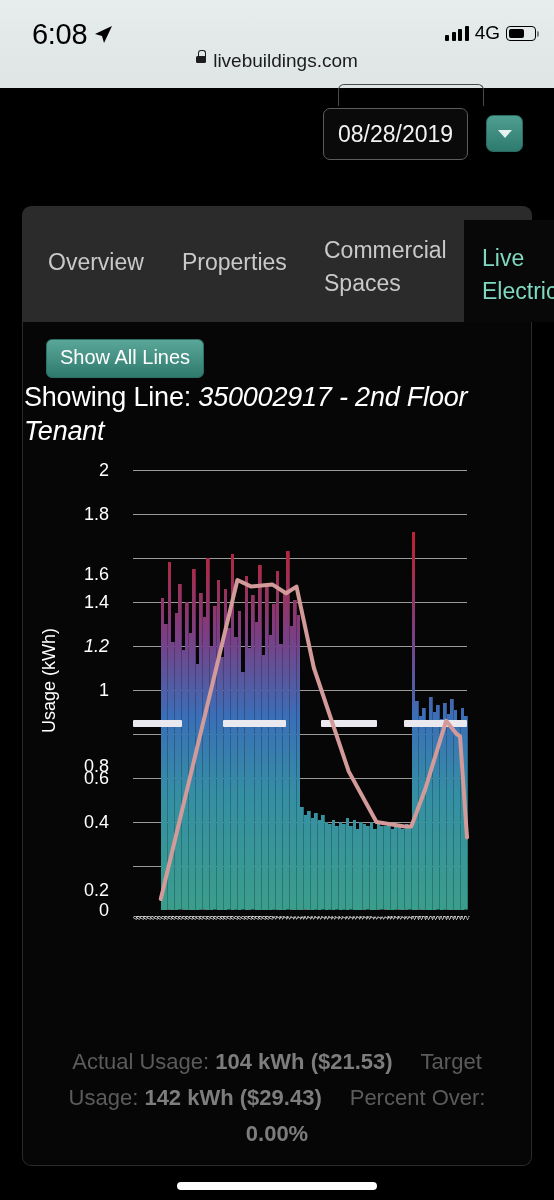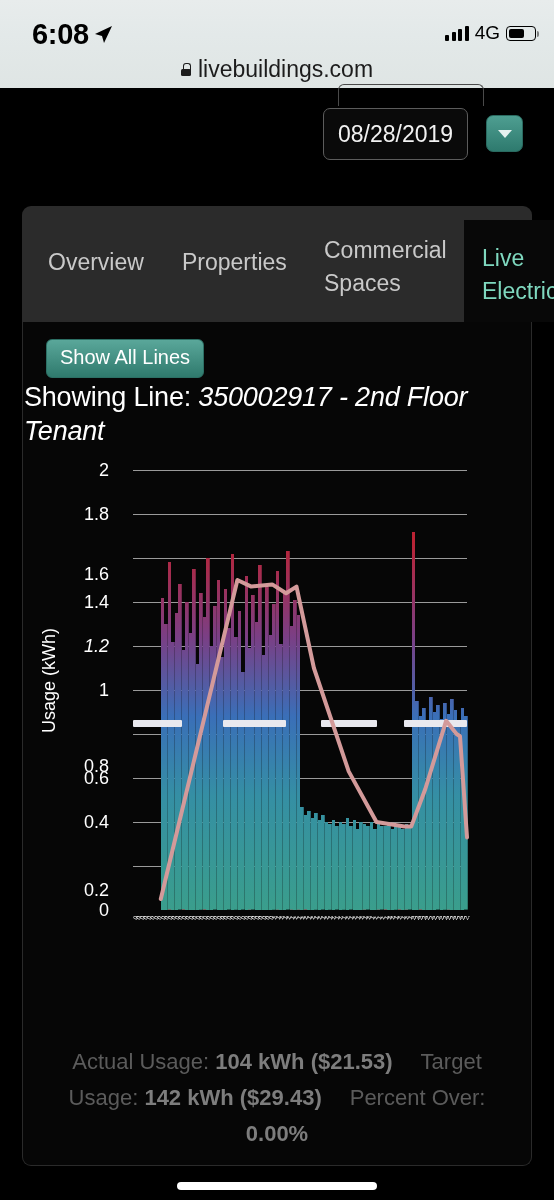--- a/index.html
+++ b/index.html
@@ -7,40 +7,40 @@
   body { font-family:"Liberation Sans", sans-serif; color:#fff; }
 
   
   .status-bar{
     position:absolute; left:0; top:0; width:554px; height:88px;
     background:linear-gradient(180deg,#e8ecec 0%,#e3e9e9 40%,#dfe5e4 100%);
     color:#000;
   }
   .sb-time{
     position:absolute; left:32px; top:18px;
-    font-size:29px; font-weight:700; letter-spacing:-0.3px;
+    font-size:29px; font-weight:400; letter-spacing:-0.3px;
   }
   .sb-loc{ position:absolute; left:92px; top:24px; }
   .sb-right{ position:absolute; right:18px; top:22px; display:flex; align-items:center; gap:6px; }
   .sig{ display:flex; align-items:flex-end; gap:2.5px; height:16px; }
   .sig i{ display:block; width:4px; background:#000; border-radius:1px; }
   .sig i:nth-child(1){height:6px;} .sig i:nth-child(2){height:9px;}
   .sig i:nth-child(3){height:12px;} .sig i:nth-child(4){height:15px;}
   .sb-net{ font-size:19px; font-weight:500; }
   .batt{ position:relative; width:30px; height:15px; border:1.6px solid #000;
          border-radius:4px; display:flex; align-items:center; }
   .batt::after{ content:""; position:absolute; right:-4px; top:4px; width:2.5px;
                 height:6px; background:#000; border-radius:0 2px 2px 0; opacity:.45; }
   .batt-fill{ height:9px; background:#000; border-radius:2px; margin-left:1.6px; }
 
   
   .url-bar{
     position:absolute; left:0; top:50px; width:554px; height:38px;
-    display:flex; align-items:center; justify-content:center; gap:7px;
-    color:#1c1c1c; font-size:23px;
+    display:flex; justify-content:center; gap:7px;
+    color:#1c1c1c; font-size:19px;
   }
   .lock{ width:10px; height:13px; position:relative; }
   .lock::before{ content:""; position:absolute; left:0; bottom:0; width:10px;
                  height:7px; background:#1c1c1c; border-radius:1.5px; }
   .lock::after{ content:""; position:absolute; left:2px; top:0; width:6px; height:7px;
                 border:1.6px solid #1c1c1c; border-bottom:none; border-radius:3px 3px 0 0; }
 
   
   .page{ position:absolute; left:0; top:88px; width:554px; height:1112px; background:#000; }
 

